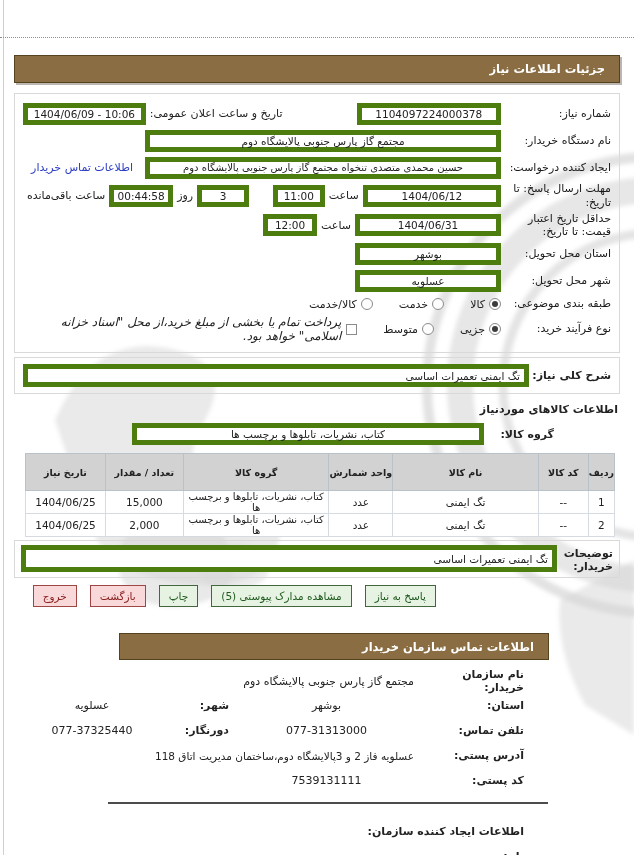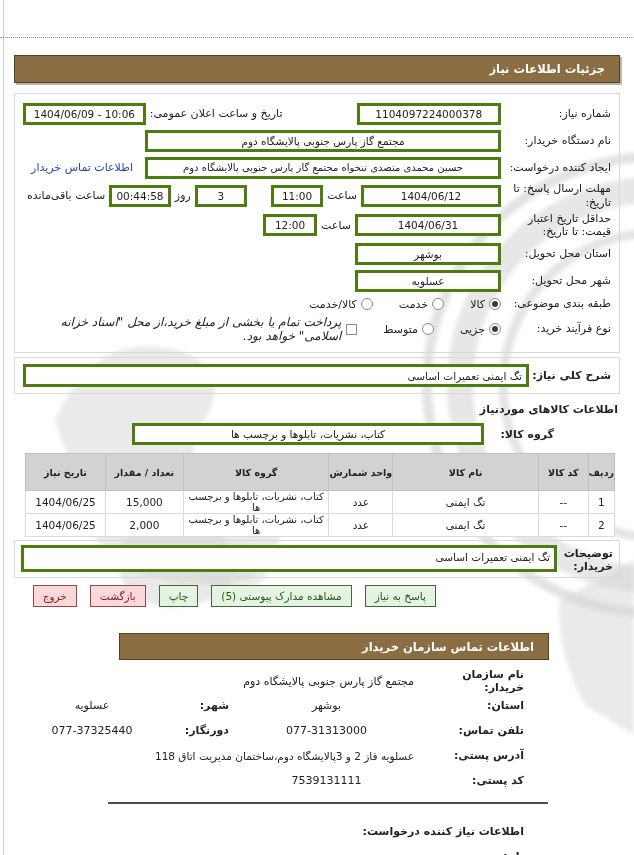--- a/index.html
+++ b/index.html
@@ -17,21 +17,21 @@
 
   .bar{background:#8a6d42;border:1px solid #55421f;color:#fff;font-weight:bold;
        height:28px;display:flex;align-items:center;padding:0 14px;font-size:11.5px;}
   .bar1{margin-top:17px;box-shadow:2px 2px 0 rgba(60,50,30,.35);}
   .bar2{margin-top:26px;width:430px;margin-right:71px;height:27px;margin-left:9px;}
 
   .panel{border:1px solid #d9d9d9;background:rgba(255,255,255,.0);}
   .form-panel{margin-top:10px;padding:5px 8px 7px 8px;}
   .frow{display:flex;align-items:center;margin:2px 0;min-height:25px;}
   .flabel{width:110px;flex:none;line-height:1.25;color:#1a1a1a;}
-  .ibox{border:3px solid #4d7c0f;background:#fff;height:22px;display:flex;
+  .ibox{border:5px solid #4d7c0f;background:#fff;height:22px;display:flex;
         align-items:center;justify-content:center;padding:0 4px;font-size:10.5px;}
   .w-xl{width:356px;}
   .w-lg{width:146px;}
   .w-sm{width:54px;}
   .w-cd{width:64px;}
   .w-an{width:124px;}
   .gap70{width:70px;flex:none;}
   .gap24{width:24px;flex:none;}
   .side-label{margin:0 4px;flex:none;}
   .link{color:#2a3cc4;margin-right:12px;cursor:pointer;white-space:nowrap;}
@@ -277,21 +277,21 @@
       <div class="cvalue span3" style="font-size:10.5px;">عسلویه فاز 2 و 3پالایشگاه دوم،ساختمان مدیریت اتاق 118</div>
     </div>
 
     <div class="crow">
       <div class="clabel">کد پستی:</div>
       <div class="cvalue ltr">7539131111</div>
     </div>
 
     <div class="divider"></div>
 
-    <div class="creator-heading">اطلاعات نیاز کننده درخواست:</div>
+    <div class="creator-heading">اطلاعات ایجاد کننده سازمان:</div>
 
     <div class="crow tight">
       <div class="clabel">نام:</div>
       <div class="cvalue">حسین</div>
     </div>
 
     <div class="crow tight">
       
       
     </div>

